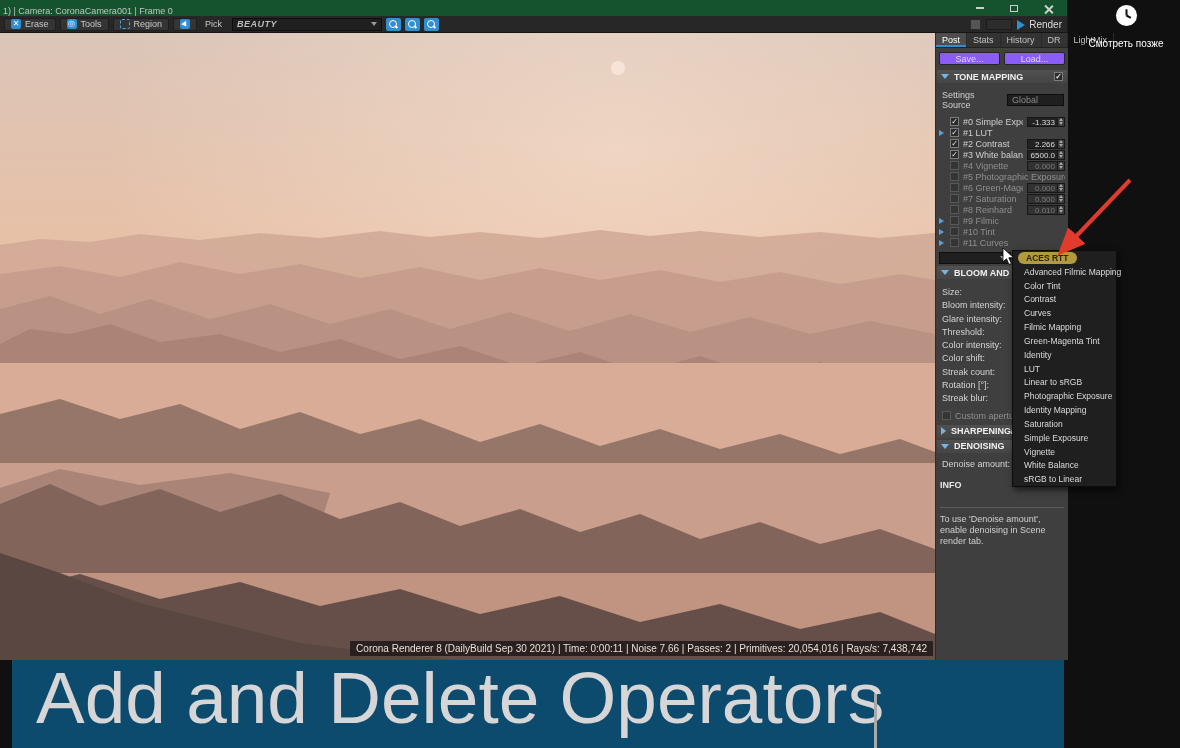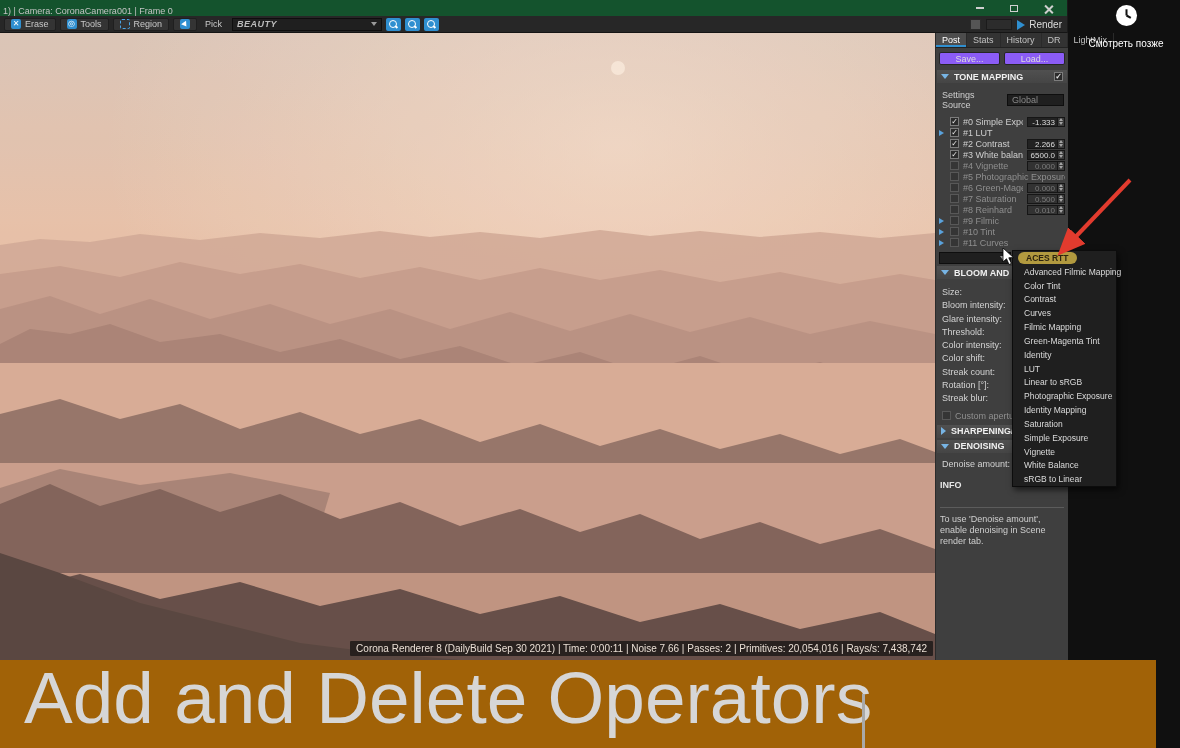--- a/index.html
+++ b/index.html
@@ -112,21 +112,21 @@
 
   
   .arrow-svg { position:absolute; left:1035px; top:168px; z-index:40; pointer-events:none; }
   .cursor-svg { position:absolute; left:1002px; top:248px; z-index:41; pointer-events:none; }
 
   .watch-later { position:absolute; left:1072px; top:4px; width:108px; text-align:center; color:#fff; z-index:5; }
   .clock { width:23px; height:23px; margin:0 auto 7px auto; }
   .wl-text { font-size:10px; }
 
   
-  .caption-strip { position:absolute; left:0; top:660px; width:1156px; height:88px; background:#a16207; }
+  .caption-strip { position:absolute; left:12px; top:660px; width:1052px; height:88px; background:#0c4a6e; }
   .caption { position:absolute; left:24px; top:-4px; font-size:73px; color:#d6d6d6; letter-spacing:0; white-space:nowrap; }
   .caret { position:absolute; left:862px; top:34px; width:3px; height:54px; background:#a9a9a9; }
 </style>
 </head>
 <body>
 
 <div class="stage">
 
   <div class="vfb-window">
 

